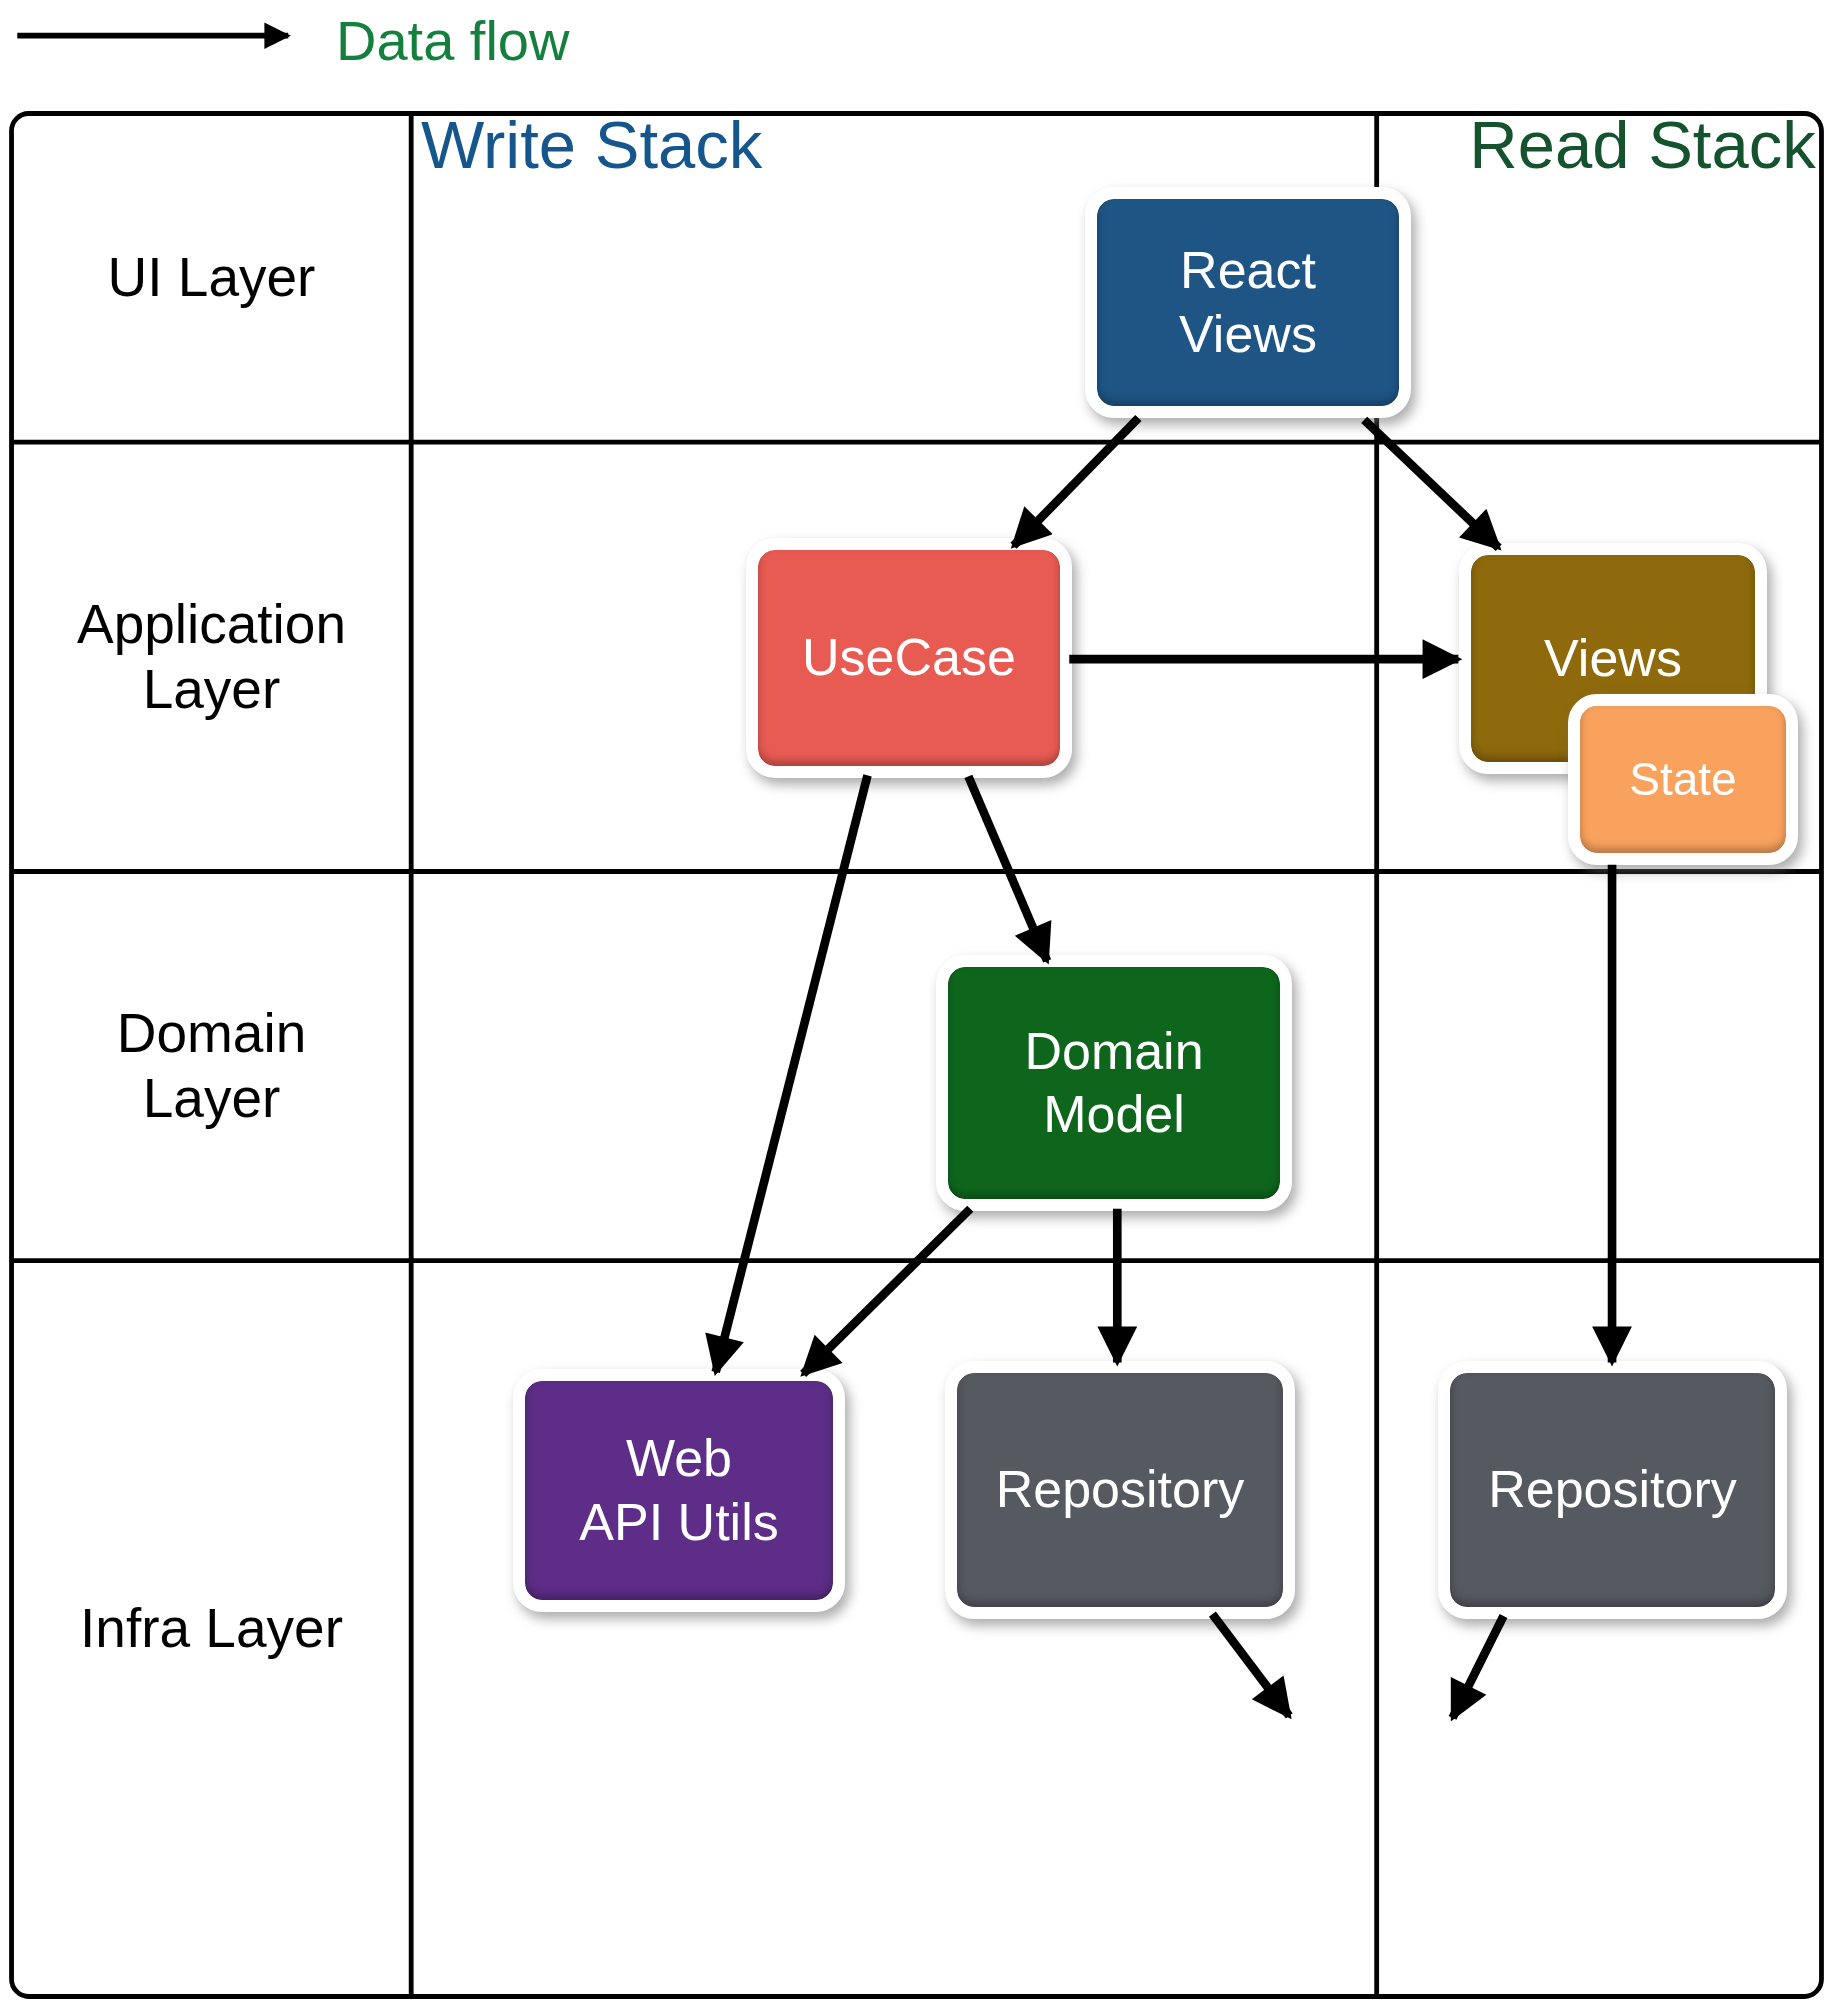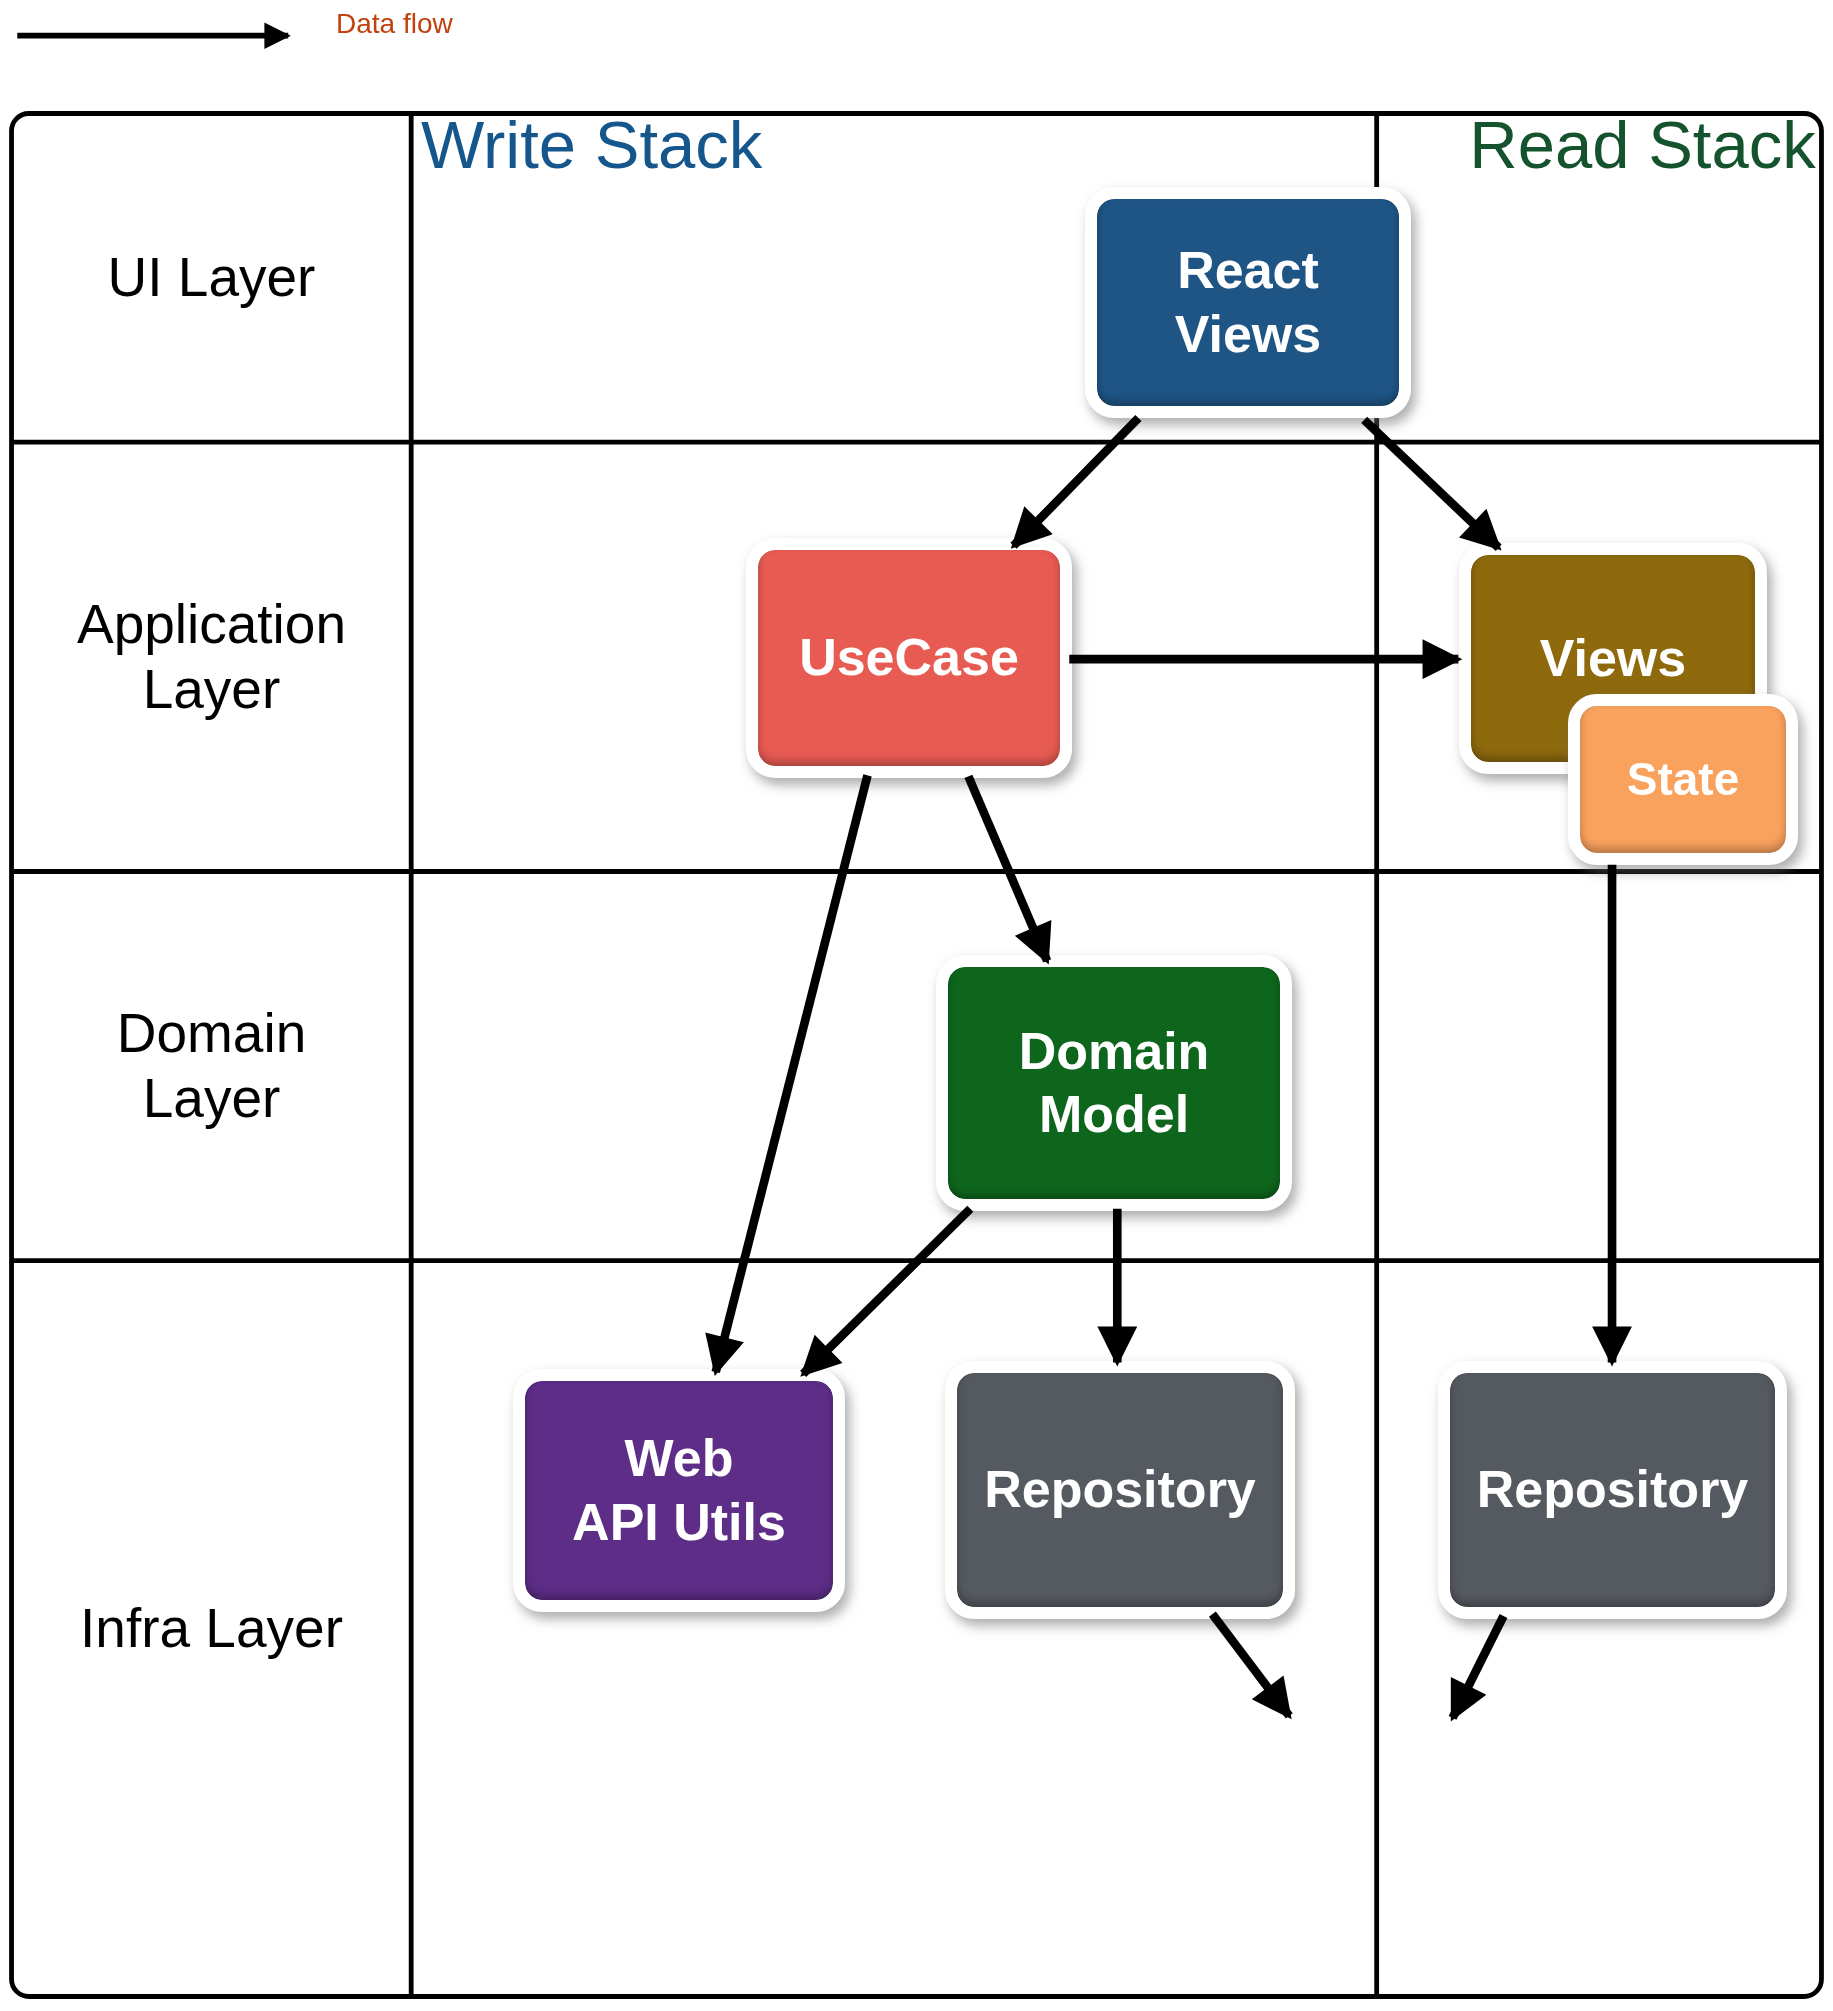--- a/index.html
+++ b/index.html
@@ -10,21 +10,21 @@
     font-family:"Liberation Sans", sans-serif;
     overflow:hidden;
   }
   svg.layer{position:absolute;left:0;top:0;width:1833px;height:2012px;}
   .grid-line{stroke:#000;stroke-width:5;fill:none;}
   .edge{stroke:#000;stroke-width:9;fill:none;}
   .legend-line{stroke:#000;stroke-width:6;fill:none;}
 
   .legend-label{
     position:absolute;left:336px;top:7.7px;
-    font-size:28px;color:#c2410c;white-space:nowrap;
+    font-size:56px;color:#15803d;white-space:nowrap;
   }
 
   .col-header{
     position:absolute;top:111px;
     font-size:67px;line-height:1;white-space:nowrap;
   }
   #write-header{left:421px;}
   #read-header{right:17.3px;text-align:right;}
 
   .row-label{
@@ -45,21 +45,21 @@
     border-radius:29px;
     background-clip:padding-box;
     box-shadow:4.8px 6.7px 11.5px rgba(110,110,110,0.55), inset 0 -4.8px 8.6px rgba(0,0,0,0.28);
     display:flex;align-items:center;justify-content:center;
     z-index:3;
     box-sizing:border-box;
   }
   .node-label{
     color:#ffffff;
     font-size:52px;line-height:1.22;
-    text-align:center;white-space:pre-line;font-weight:bold;
+    text-align:center;white-space:pre-line;
   }
   #node-react{left:1085px;top:187px;width:326px;height:231px;}
   #node-usecase{left:746px;top:538px;width:326px;height:240px;}
   #node-store{left:1459px;top:543px;width:308px;height:231px;}
   #node-state{left:1568px;top:694px;width:230px;height:171px;z-index:4;}
   #node-state .node-label{font-size:46px;}
   #node-domain{left:936px;top:955px;width:356px;height:256px;}
   #node-webapi{left:513px;top:1369px;width:332px;height:243px;}
   #node-repow{left:945px;top:1361px;width:350px;height:258px;}
   #node-repor{left:1438px;top:1361px;width:349px;height:258px;}

